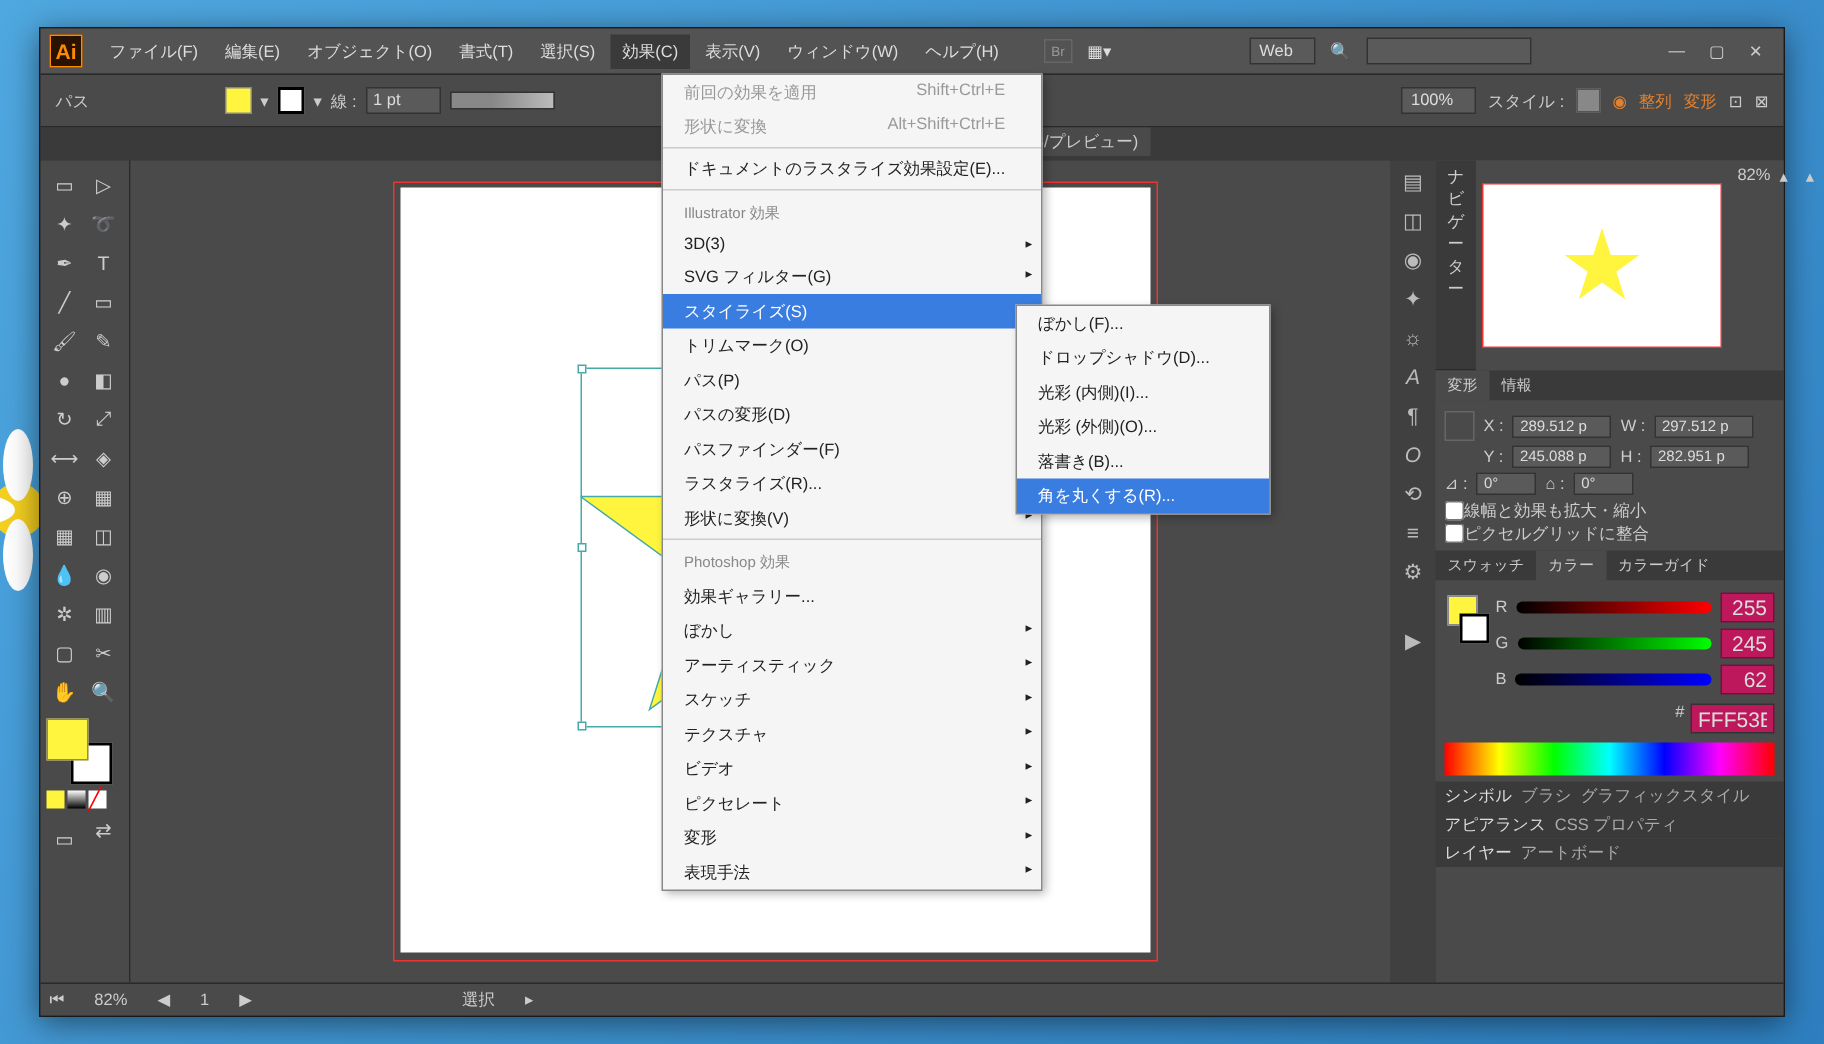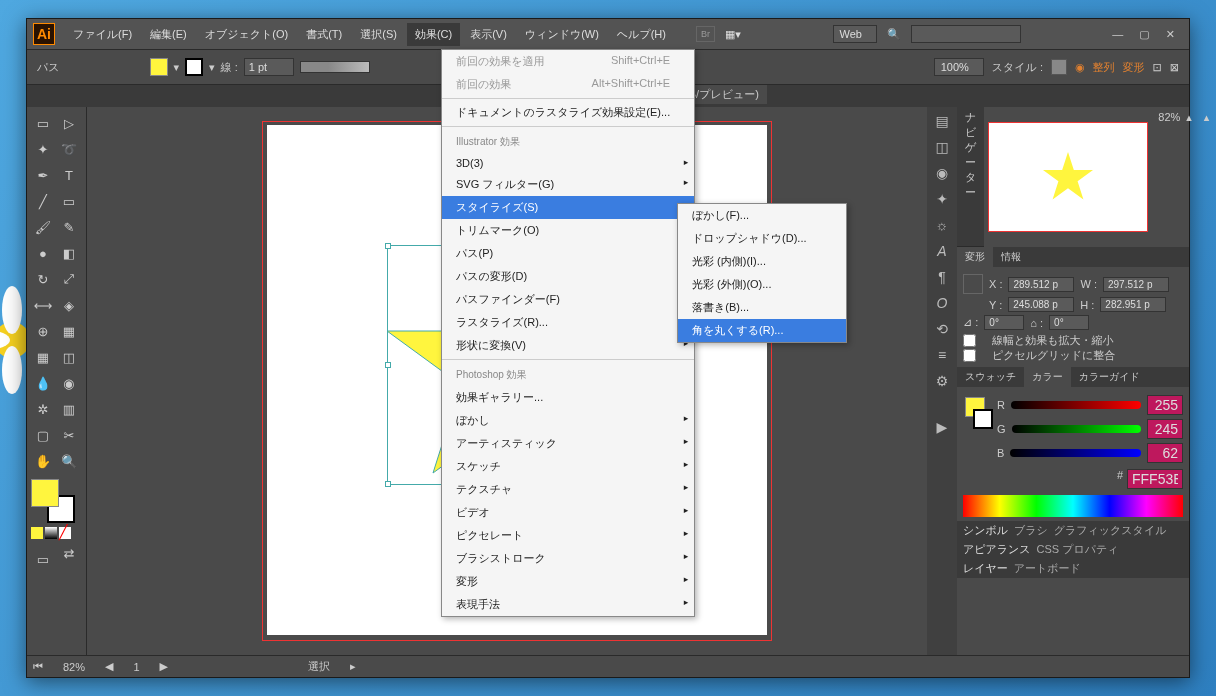--- a/index.html
+++ b/index.html
@@ -31,21 +31,21 @@
 .panel-icons span { cursor: pointer; font-size: 14px; }
 .right-panels { width: 232px; background: #4a4a4a; display: flex; flex-direction: column; }
 .panel-header { background: #3a3a3a; color: #ccc; padding: 3px 8px; border-bottom: 1px solid #2a2a2a; display: flex; gap: 10px; }
 .navigator { height: 140px; background: #4a4a4a; display: flex; }
 .nav-preview { flex: 1; display: flex; align-items: center; justify-content: center; background: #4a4a4a; margin: 4px; }
 .nav-box { width: 160px; height: 110px; border: 1px solid #ee3333; background: #fff; display: flex; align-items: center; justify-content: center; }
 .zoom-bar { height: 20px; display: flex; align-items: center; padding: 0 6px; gap: 6px; color: #ccc; }
 .transform-panel { background: #4a4a4a; color: #ccc; padding: 4px 6px; }
 .tp-row { display: flex; align-items: center; gap: 6px; margin: 3px 0; }
 .tp-field { background: #5a5a5a; border: 1px solid #333; color: #ddd; padding: 1px 4px; width: 66px; font-size: 10px; }
-.checkbox-label { display: flex; align-items: center; gap: 16px; font-size: 10px; }
+.checkbox-label { display: flex; align-items: center; gap: 0; font-size: 10px; }
 .color-panel { background: #4a4a4a; color: #ccc; padding: 4px 6px; }
 .color-row { display: flex; align-items: center; gap: 6px; margin: 4px 0; }
 .color-slider { flex: 1; height: 8px; border-radius: 4px; }
 .color-val { background: #be185d; border: 1px solid #333; color: #ddd; padding: 1px 4px; width: 36px; font-size: 14px; text-align: right; }
 .spectrum { height: 22px; background: linear-gradient(to right, red, yellow, lime, cyan, blue, magenta, red); margin-top: 4px; }
 .hex-row { display: flex; justify-content: flex-end; color: #ccc; font-size: 10px; padding: 2px 0; gap: 4px; }
 .status-bar { position: absolute; bottom: 0; left: 0; right: 0; height: 22px; background: #4a4a4a; border-top: 1px solid #2a2a2a; display: flex; align-items: center; padding: 0 6px; color: #ccc; gap: 20px; }
 .dropdown-menu { position: absolute; background: #f5f5f5; border: 1px solid #888; box-shadow: 2px 2px 6px rgba(0,0,0,0.3); z-index: 100; min-width: 224px; color: #222; }
 .dropdown-menu .mi { padding: 4px 24px 4px 14px; cursor: pointer; white-space: nowrap; position: relative; display: flex; justify-content: space-between; }
 .dropdown-menu .mi.disabled { color: #999; }
@@ -319,21 +319,21 @@
       </div>
     </div>
   </div>
 
   <div class="dropdown-menu" style="top:30px; left:414px;">
     <div class="mi disabled">
       <span>前回の効果を適用</span>
         <span>Shift+Ctrl+E</span>
     </div>
     <div class="mi disabled">
-      <span>前回の効果</span>
+      <span>形状に変換</span>
         <span>Alt+Shift+Ctrl+E</span>
     </div>
     <div class="sep"></div>
     <div class="mi">ドキュメントのラスタライズ効果設定(E)...</div>
     <div class="sep"></div>
     <div class="mi section">Illustrator 効果</div>
     <div class="mi arrow">3D(3)</div>
     <div class="mi arrow">SVG フィルター(G)</div>
     <div class="mi arrow highlighted">スタイライズ(S)</div>
     <div class="mi">トリムマーク(O)</div>
@@ -344,21 +344,20 @@
     <div class="mi arrow">形状に変換(V)</div>
     <div class="sep"></div>
     <div class="mi section">Photoshop 効果</div>
     <div class="mi">効果ギャラリー...</div>
     <div class="mi arrow">ぼかし</div>
     <div class="mi arrow">アーティスティック</div>
     <div class="mi arrow">スケッチ</div>
     <div class="mi arrow">テクスチャ</div>
     <div class="mi arrow">ビデオ</div>
     <div class="mi arrow">ピクセレート</div>
-    <div class="mi arrow">ブラシストローク</div>
     <div class="mi arrow">変形</div>
     <div class="mi arrow">表現手法</div>
   </div>
 
   <div class="dropdown-menu" style="top:184px; left:650px; min-width:170px;">
     <div class="mi">ぼかし(F)...</div>
     <div class="mi">ドロップシャドウ(D)...</div>
     <div class="mi">光彩 (内側)(I)...</div>
     <div class="mi">光彩 (外側)(O)...</div>
     <div class="mi">落書き(B)...</div>

